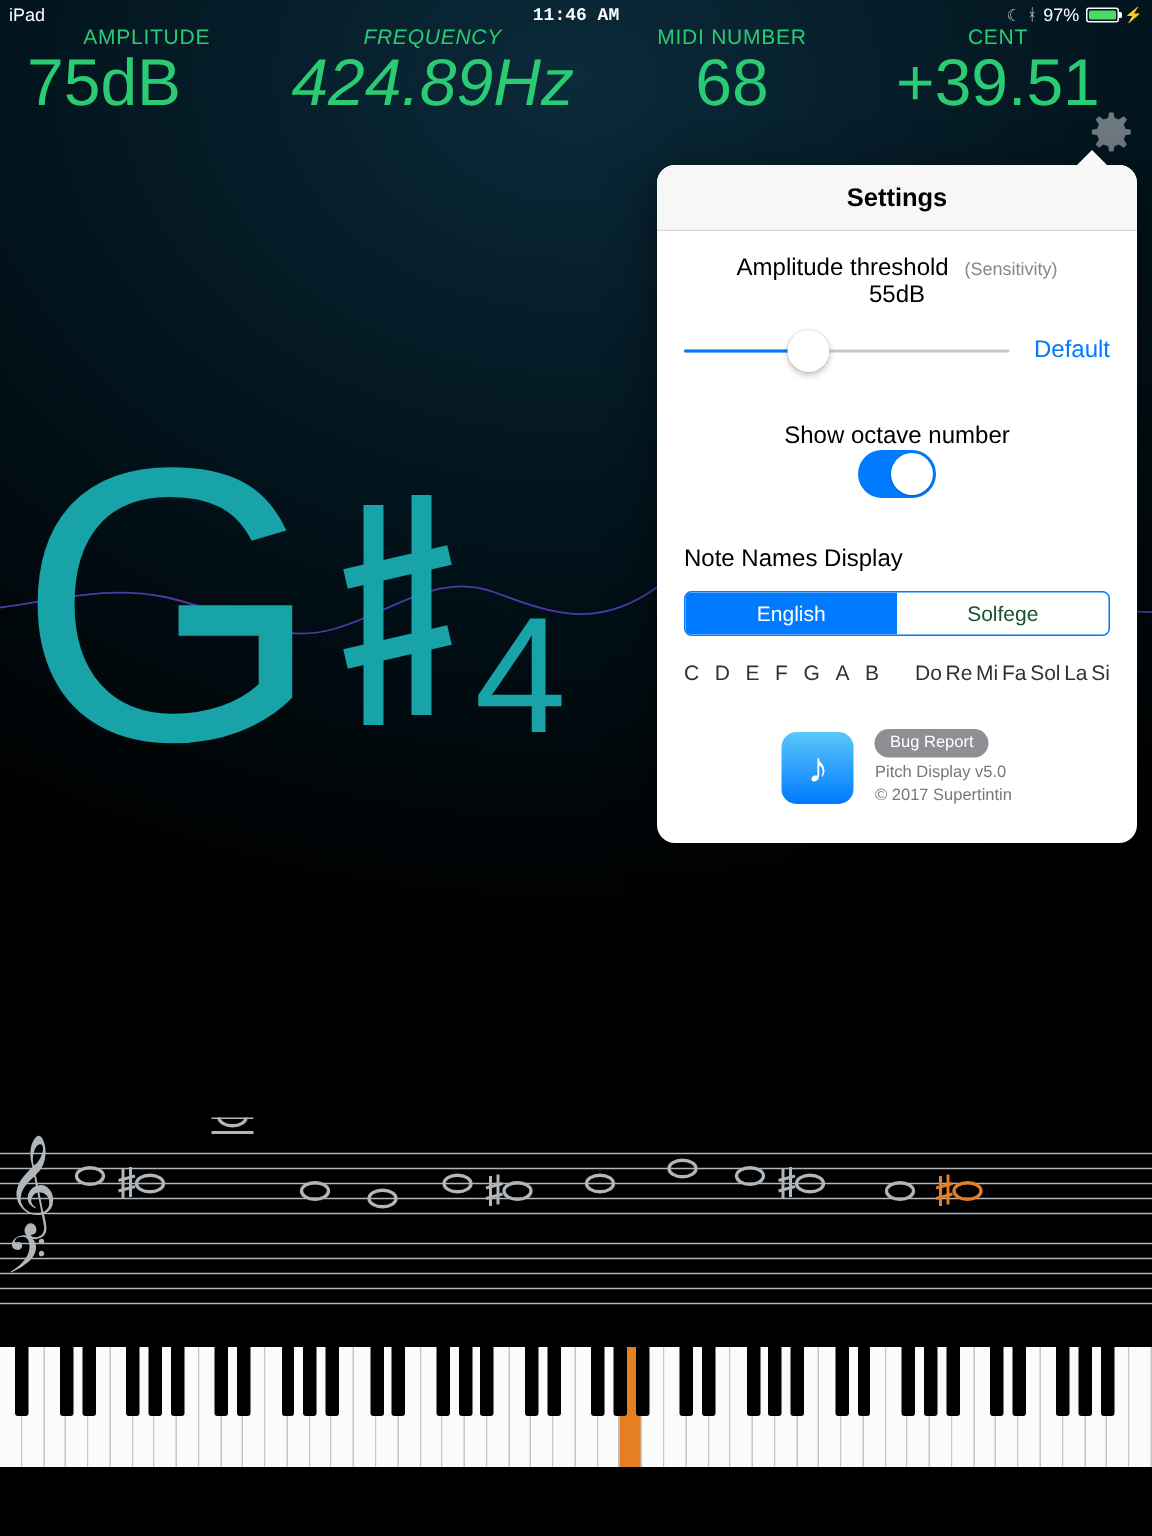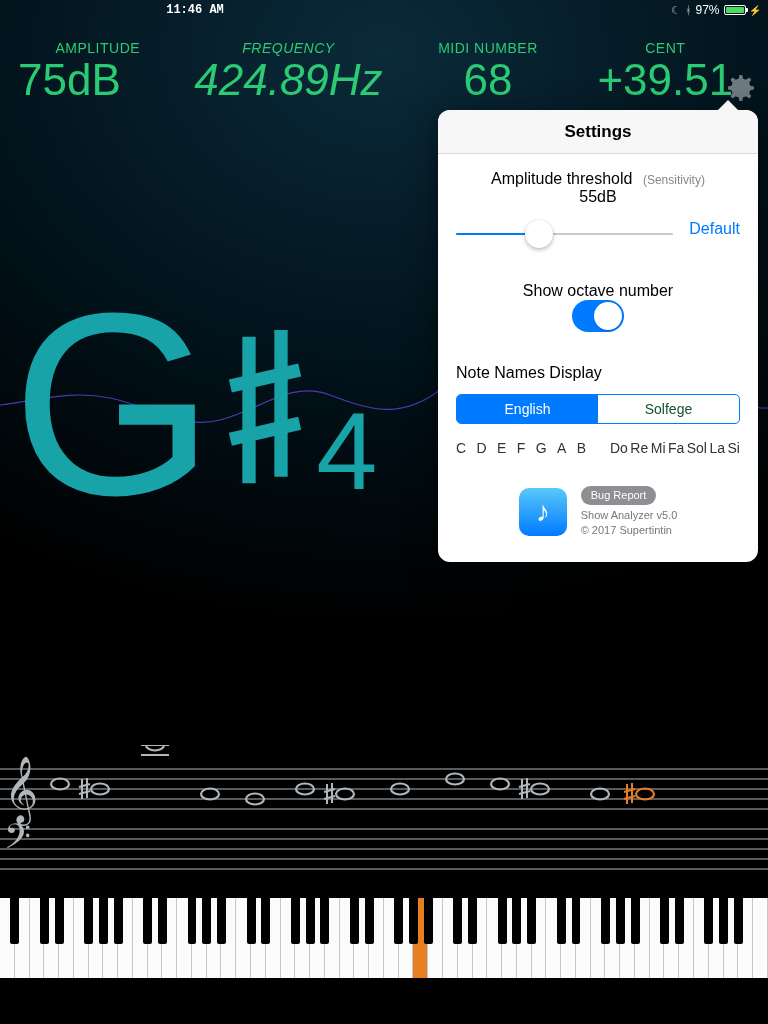--- a/index.html
+++ b/index.html
@@ -10,21 +10,21 @@
   .status-bar { position: absolute; top: 0; left: 0; right: 0; height: 20px; color: #fff; font-size: 12px; font-weight: 500; display: flex; align-items: center; padding: 0 6px; }
   .status-left { flex: 1; }
   .status-center { flex: 1; text-align: center; font-weight: 600; font-family: Liberation Mono, monospace; }
   .status-right { flex: 1; display: flex; justify-content: flex-end; align-items: center; gap: 4px; }
   .battery { width: 22px; height: 10px; border: 1px solid #fff; border-radius: 2px; position: relative; }
   .battery::after { content: ""; position: absolute; right: -3px; top: 2px; width: 2px; height: 4px; background: #fff; border-radius: 0 1px 1px 0; }
   .battery-fill { position: absolute; left: 1px; top: 1px; bottom: 1px; width: 90%; background: #4cd964; border-radius: 1px; }
   .moon-icon, .bt-icon { opacity: .7; font-size: 11px; }
 
   
-  .readouts { position: absolute; top: 40px; left: 0; right: 0; display: flex; padding: 0 14px 0 14px; }
+  .readouts { position: absolute; top: 16px; left: 0; right: 0; display: flex; padding: 0 14px 0 14px; }
   .readout { display: flex; flex-direction: column; align-items: center; flex: 1; }
   .readout .label { font-size: 14px; font-weight: 400; letter-spacing: .5px; color: #2acb73; }
   .readout .value { font-size: 44px; font-weight: 300; color: #2acb73; line-height: 1.1; white-space: nowrap; }
   .readout.amp { flex: .9; align-items: flex-start; padding-left: 4px;}
   .readout.amp .label { align-self: center; }
   .readout.freq { flex: 1.25; font-style: italic; }
 
   
   .gear { position: absolute; top: 68px; right: 10px; width: 40px; height: 40px; display:flex; align-items:center; justify-content:center; }
   .gear svg { width: 36px; height: 36px; fill: #6f7a80; }
@@ -40,21 +40,21 @@
   .wave svg { width: 100%; height: 100%; }
   .wave path { stroke: #5a3db8; stroke-width: 1.2; fill: none; opacity: .9; }
 
   
   .popover { position: absolute; top: 110px; right: 10px; width: 320px; background: #fff; border-radius: 12px; box-shadow: 0 6px 30px rgba(0,0,0,.5); overflow: visible; }
   .popover::before { content:""; position:absolute; top:-10px; right:18px; width:0;height:0; border-left:12px solid transparent; border-right:12px solid transparent; border-bottom:12px solid #f7f7f7; }
   .popover-header { height: 44px; background: #f7f7f7; border-bottom: 1px solid #d9d9d9; display:flex; align-items:center; justify-content:center; font-weight:600; font-size:17px; color:#000; border-radius:12px 12px 0 0; }
   .popover-body { padding: 16px 18px 18px; color:#000; font-size:16px; }
   .row { display:flex; align-items:center; justify-content:space-between;flex-direction:column; }
   .sens { font-size:12px; color:#888; margin-left:6px; }
-  .slider-row { display:flex; margin-top:14px; gap:16px; }
+  .slider-row { display:flex; align-items:center; margin-top:14px; gap:16px; }
   .slider { flex:1; height: 28px; position:relative; }
   .track { position:absolute; left:0; right:0; top:13px; height:2px; background:#c8c8c8; border-radius:1px; }
   .track-fill { position:absolute; left:0; top:13px; height:2px; background:#007aff; border-radius:1px; }
   .knob { position:absolute; top:0; width:28px; height:28px; background:#fff; border-radius:50%; box-shadow:0 2px 4px rgba(0,0,0,.25),0 0 0 .5px rgba(0,0,0,.08); transform:translateX(-50%); }
   .default-link { color:#007aff; font-size:16px; }
   .divider-gap { height: 34px; }
   .toggle { width:52px; height:32px; border-radius:16px; background:#007aff; position:relative; }
   .toggle .dot { position:absolute; right:2px; top:2px; width:28px; height:28px; background:#fff; border-radius:50%; box-shadow:0 1px 2px rgba(0,0,0,.2); }
   .section-gap { height: 32px; }
   .seg { display:flex; border:1px solid #007aff; border-radius:5px; overflow:hidden; margin-top:12px; height:30px; }
@@ -83,20 +83,21 @@
   .white-key:last-child{ border-right:none;}
   .black-key { position:absolute; top:0; height:58%; background:#000; border-radius:0 0 2px 2px; z-index:2; }
   .white-key.highlight { background:#e67e22; }
   .bottom-bar { position:absolute; left:0; right:0; bottom:0; height:46px; background:#000; }
 </style>
 </head>
 <body>
 <div id="screen">
 
   <div class="status-bar">
+    <div class="status-left">iPad</div>
     <div class="status-center">11:46 AM</div>
     <div class="status-right">
       <span class="moon-icon">☾</span>
       <span class="bt-icon">ᚼ</span>
       <span>97%</span>
       <span class="battery">
           <span class="battery-fill"></span>
         </span>
       <span style="font-size:10px;">⚡</span>
     </div>
@@ -200,21 +201,21 @@
             <span>Sol</span>
             <span>La</span>
             <span>Si</span>
           </div>
       </div>
 
       <div class="footer">
         <div class="app-icon">♪</div>
         <div class="footer-text">
           <span class="bug-badge">Bug Report</span><br>
-          <span>Show Analyzer v5.0</span><br>
+          <span>Pitch Display v5.0</span><br>
           <span>© 2017 Supertintin</span>
         </div>
       </div>
     </div>
   </div>
 
   <div class="staff">
     <svg viewBox="0 0 768 145">
 
       <line class="staff-line" x1="0" y1="24" x2="768" y2="24"></line>

